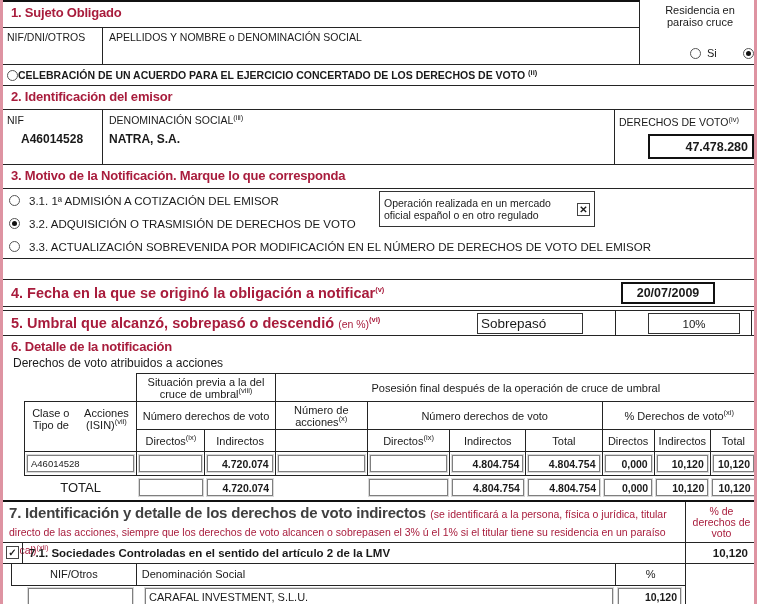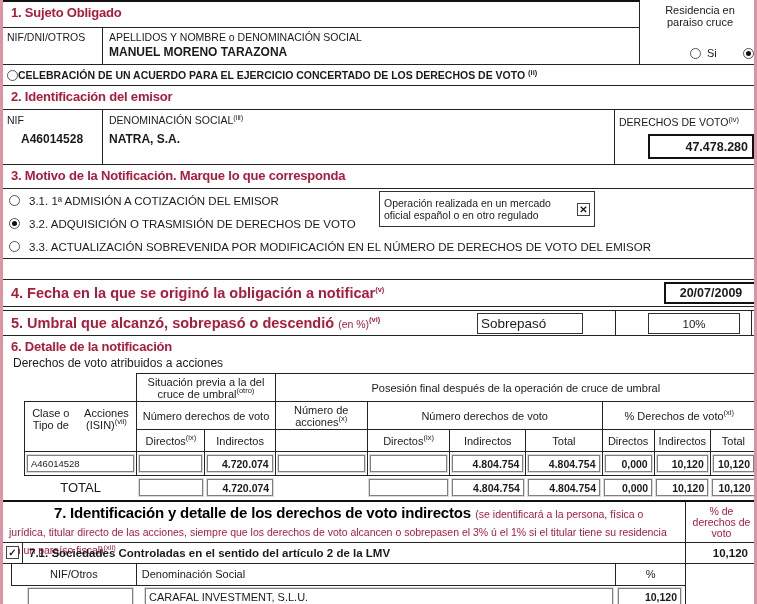--- a/index.html
+++ b/index.html
@@ -63,21 +63,21 @@
   .mktbox { position:absolute; left:376px; top:2px; width:216px; height:36px; border:1px solid #333;
             display:flex; align-items:center; gap:6px; padding:1px 4px; }
   .mktbox .txt { font-size:10.5px; line-height:12px; flex:1; }
 
   .gap1 { height:20px; }
   .gap2 { height:3px; }
 
   
   .s4row { position:relative; height:28px; border-top:1px solid #242424; border-bottom:1px solid #242424; }
   .s4row .htitle4 { color:#A81C3C; font-weight:bold; font-size:14.5px; line-height:27px; padding-left:8px; }
-  .datebox { position:absolute; left:661px; top:2px; width:94px; height:22px; border:2px solid #111;
+  .datebox { position:absolute; left:618px; top:2px; width:94px; height:22px; border:2px solid #111;
              display:flex; align-items:center; justify-content:center; font-size:12.5px; font-weight:bold; }
   .s5row { position:relative; height:26px; border-top:1px solid #242424; border-bottom:1px solid #242424; }
   .s5row .htitle4 { color:#A81C3C; font-weight:bold; font-size:14.5px; line-height:25px; padding-left:8px; }
   .s5row .unit { font-size:10.5px; font-weight:normal; }
   .thrbox { position:absolute; left:474px; top:2px; width:106px; height:21px; border:1px solid #333;
             display:flex; align-items:center; padding-left:3px; font-size:13.5px; }
   .vdiv { position:absolute; top:0; width:1px; height:100%; background:#242424; }
   .pctbox { position:absolute; left:645px; top:2px; width:92px; height:21px; border:1px solid #333;
             display:flex; align-items:center; justify-content:center; font-size:11.5px; }
 
@@ -94,21 +94,21 @@
   td.cls .two { display:flex; flex-direction:row; justify-content:space-between; height:46px; padding:3px 0; }
   tr.dr td { height:24px; padding:2px 2px; }
   tr.tr2 td { border:none; height:24px; padding:2px 2px; }
   tr.tr2 td.totlbl { font-size:13px; text-align:center; }
 
   
   .s7 { position:relative; height:106px; border-top:2px solid #111; }
   .s7vline { position:absolute; left:682px; top:0; bottom:0; width:1px; background:#242424; }
   .s7head { position:relative; height:40px; }
   .s7headl { position:absolute; left:0; top:0; width:678px; padding:2px 2px 0 6px; }
-  .t7 { color:#000000; font-weight:bold; font-size:15px; letter-spacing:-0.2px;margin-left:45px; }
+  .t7 { color:#404040; font-weight:bold; font-size:15px; letter-spacing:-0.2px; }
   .n7 { color:#A81C3C; font-size:10.5px; }
   .s7pcthead { position:absolute; left:683px; top:4px; width:71px; text-align:center; color:#A81C3C;
                font-size:10.5px; line-height:11px; }
   .s71row { position:relative; height:22px; border-top:1px solid #242424; border-bottom:1px solid #242424;
             display:flex; align-items:center; }
   .s71cbcell { width:20px; height:100%; border-right:1px solid #242424; display:flex; align-items:center;
                justify-content:center; }
   .s71lbl { font-size:11.5px; font-weight:bold; padding-left:6px; }
   .s71val { position:absolute; right:6px; top:0; height:100%; display:flex; align-items:center;
             font-size:11.5px; font-weight:bold; }
@@ -127,21 +127,20 @@
 
 <div class="page">
 
   <div class="s1">
     <div class="s1box">
       <div class="htitle">1. Sujeto Obligado</div>
       <div class="s1body">
         <div class="s1-nifcell">NIF/DNI/OTROS</div>
         <div class="s1-namecell">
           <div class="lab">APELLIDOS Y NOMBRE o DENOMINACIÓN SOCIAL</div>
-          <div class="val">MANUEL MORENO TARAZONA</div>
         </div>
       </div>
     </div>
     <div class="resarea">
       <div>Residencia en</div>
       <div>paraiso cruce</div>
     </div>
     <div class="resradios">
       <span class="radio"></span>
       <span>Si</span>
@@ -221,21 +220,21 @@
       <col style="width:82px">
         <col style="width:76px">
         <col style="width:76px">
         <col style="width:52px">
       <col style="width:56px">
         <col style="width:46px">
     </colgroup>
     <tbody>
         <tr class="hr1">
       <td class="nob"></td>
-      <td colspan="2"><span>Situación previa a la del cruce de umbral</span><sup>(otro)</sup></td>
+      <td colspan="2"><span>Situación previa a la del cruce de umbral</span><sup>(viii)</sup></td>
       <td colspan="7">Posesión final después de la operación de cruce de umbral</td>
     </tr>
     <tr class="hr2">
       <td rowspan="2" class="cls">
         <div class="two">
           <div>Clase o Tipo de</div>
           <div><span>Acciones (ISIN)</span><sup>(vii)</sup></div>
         </div>
       </td>
       <td colspan="2">Número derechos de voto</td>

